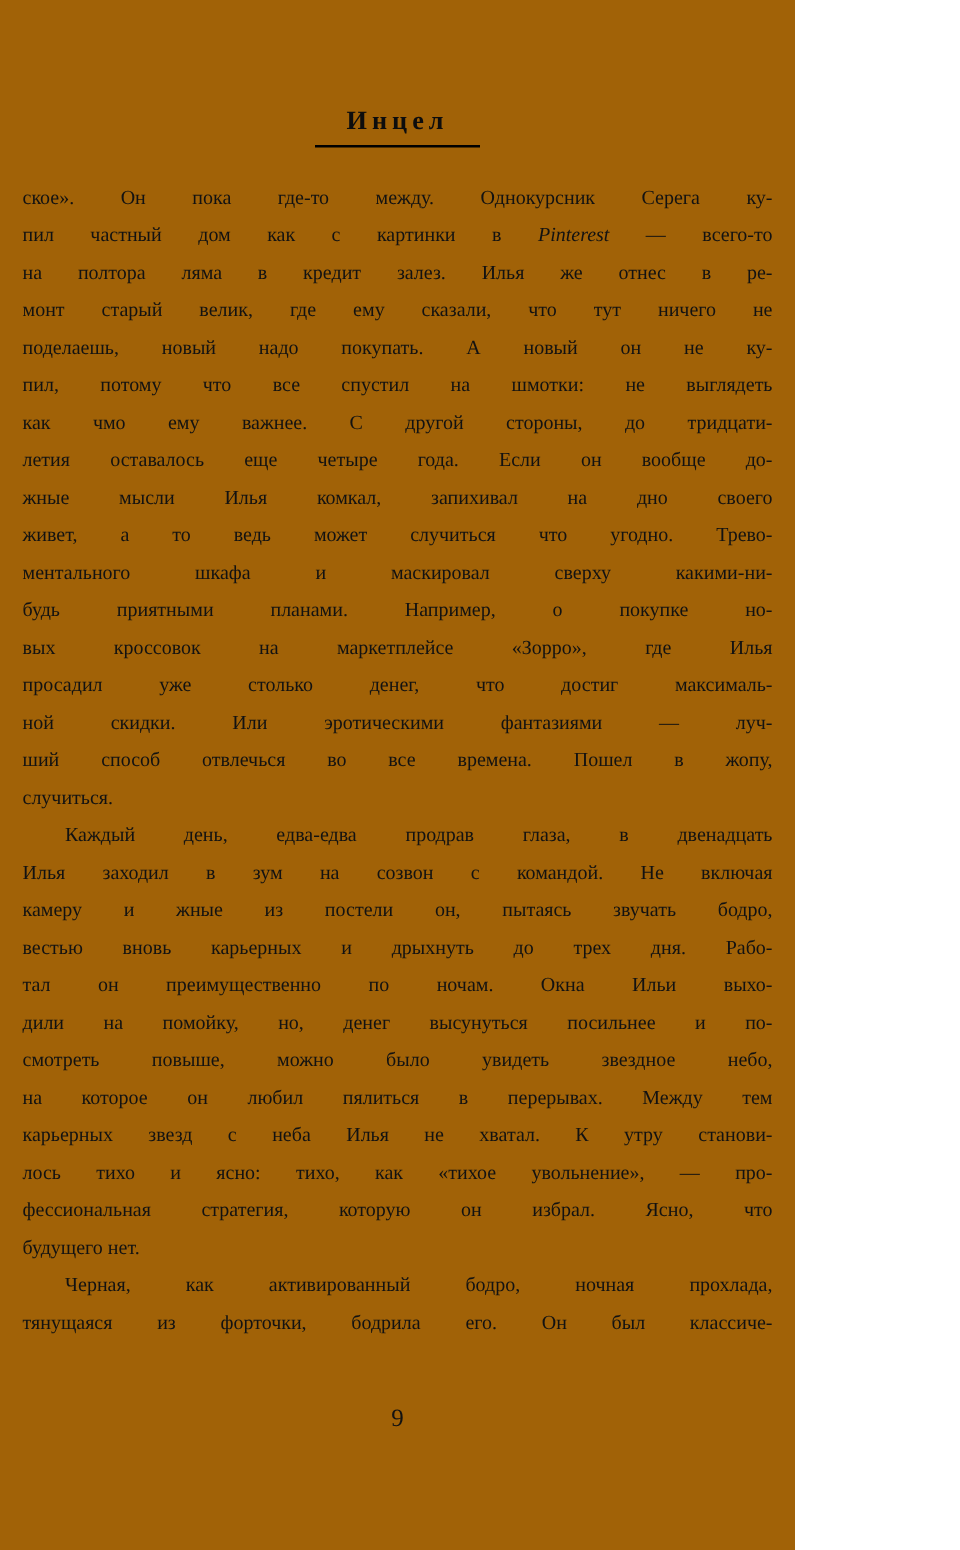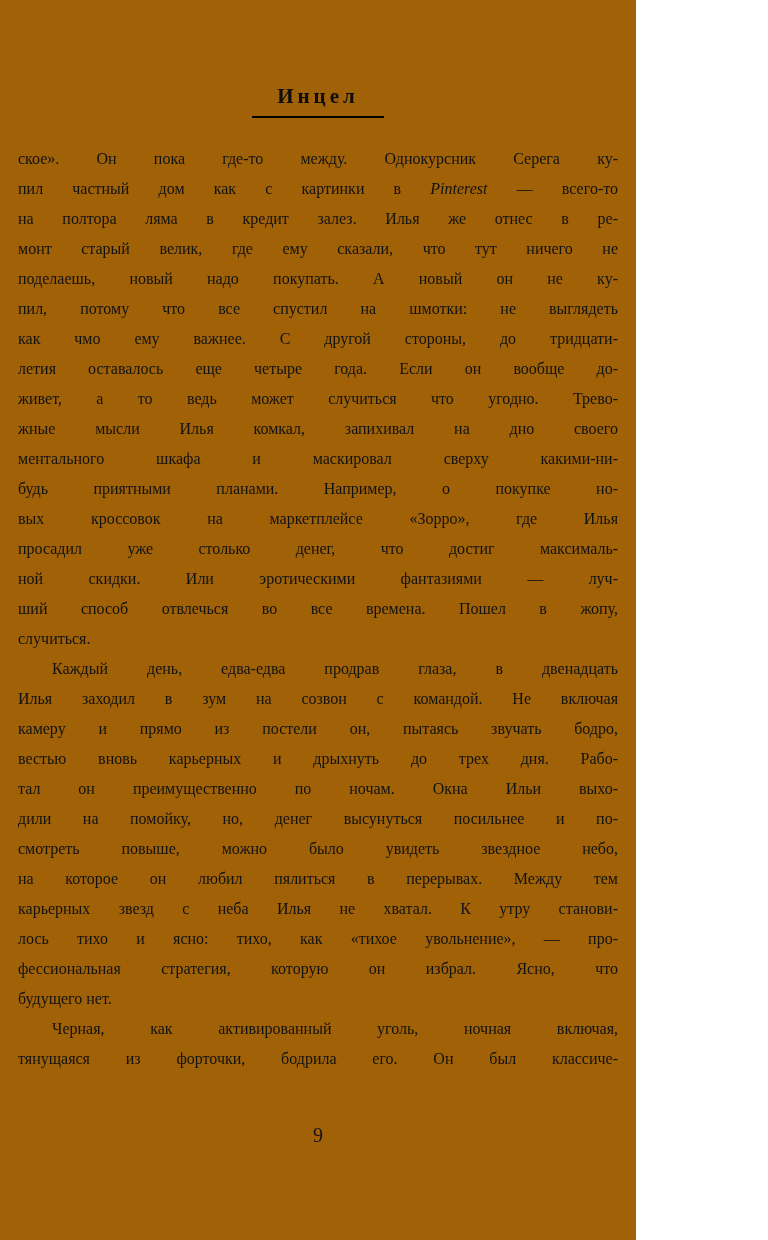--- a/index.html
+++ b/index.html
@@ -78,44 +78,44 @@
   <div class="text-column">
       <div class="paragraph">
         <div class="line">ское». Он пока где-то между. Однокурсник Серега ку-</div>
         <div class="line">пил частный дом как с картинки в <i>Pinterest</i> — всего-то</div>
         <div class="line">на полтора ляма в кредит залез. Илья же отнес в ре-</div>
         <div class="line">монт старый велик, где ему сказали, что тут ничего не</div>
         <div class="line">поделаешь, новый надо покупать. А новый он не ку-</div>
         <div class="line">пил, потому что все спустил на шмотки: не выглядеть</div>
         <div class="line">как чмо ему важнее. С другой стороны, до тридцати-</div>
         <div class="line">летия оставалось еще четыре года. Если он вообще до-</div>
+        <div class="line">жные мысли Илья комкал, запихивал на дно своего</div>
         <div class="line">живет, а то ведь может случиться что угодно. Трево-</div>
-        <div class="line">жные мысли Илья комкал, запихивал на дно своего</div>
         <div class="line">ментального шкафа и маскировал сверху какими-ни-</div>
         <div class="line">будь приятными планами. Например, о покупке но-</div>
         <div class="line">вых кроссовок на маркетплейсе «Зорро», где Илья</div>
         <div class="line">просадил уже столько денег, что достиг максималь-</div>
         <div class="line">ной скидки. Или эротическими фантазиями — луч-</div>
         <div class="line">ший способ отвлечься во все времена. Пошел в жопу,</div>
         <div class="line flush-left">случиться.</div>
       </div>
       <div class="paragraph">
         <div class="line indent">Каждый день, едва-едва продрав глаза, в двенадцать</div>
         <div class="line">Илья заходил в зум на созвон с командой. Не включая</div>
-        <div class="line">камеру и прямо из постели он, пытаясь звучать бодро,</div>
+        <div class="line">камеру и жные из постели он, пытаясь звучать бодро,</div>
         <div class="line">вестью вновь карьерных и дрыхнуть до трех дня. Рабо-</div>
         <div class="line">тал он преимущественно по ночам. Окна Ильи выхо-</div>
         <div class="line">дили на помойку, но, денег высунуться посильнее и по-</div>
         <div class="line">смотреть повыше, можно было увидеть звездное небо,</div>
         <div class="line">на которое он любил пялиться в перерывах. Между тем</div>
         <div class="line">карьерных звезд с неба Илья не хватал. К утру станови-</div>
         <div class="line">лось тихо и ясно: тихо, как «тихое увольнение», — про-</div>
         <div class="line">фессиональная стратегия, которую он избрал. Ясно, что</div>
         <div class="line flush-left">будущего нет.</div>
       </div>
       <div class="paragraph">
-        <div class="line indent">Черная, как активированный уголь, ночная включая,</div>
+        <div class="line indent">Черная, как активированный бодро, ночная прохлада,</div>
         <div class="line">тянущаяся из форточки, бодрила его. Он был классиче-</div>
       </div>
     </div>
 
   <div class="page-number">9</div>
 </div>
 
 </body></html>

